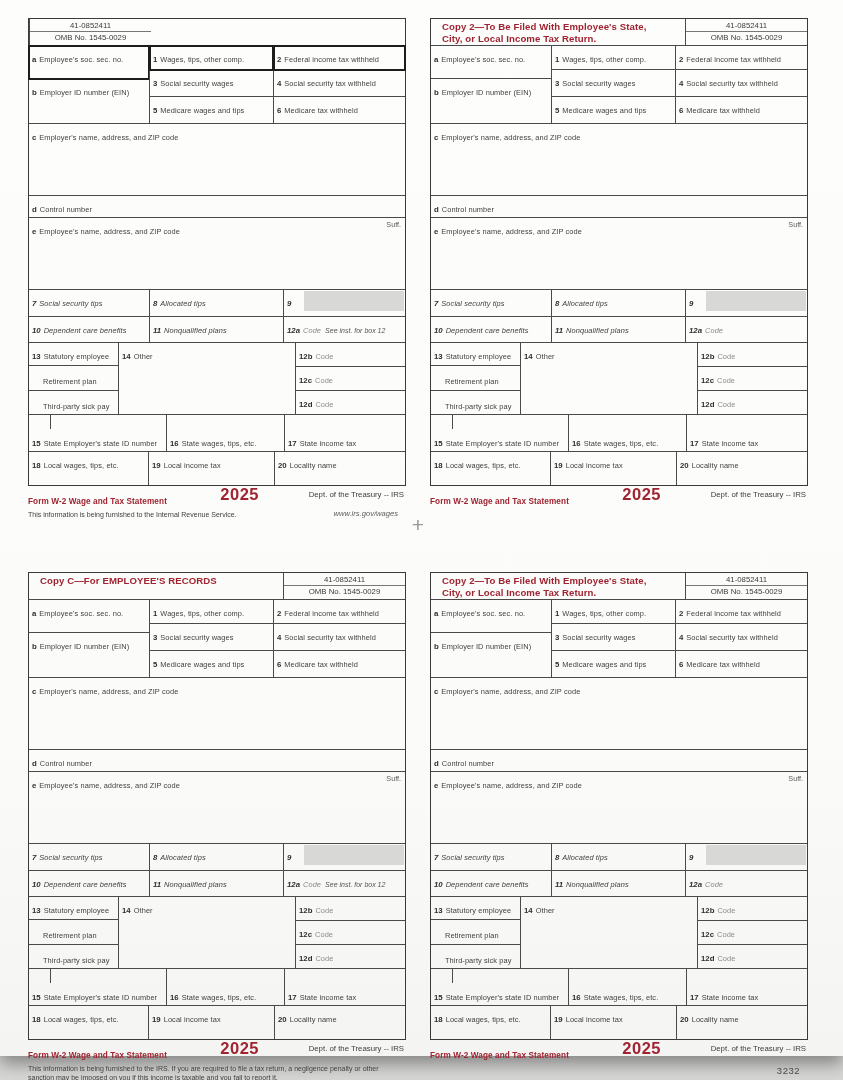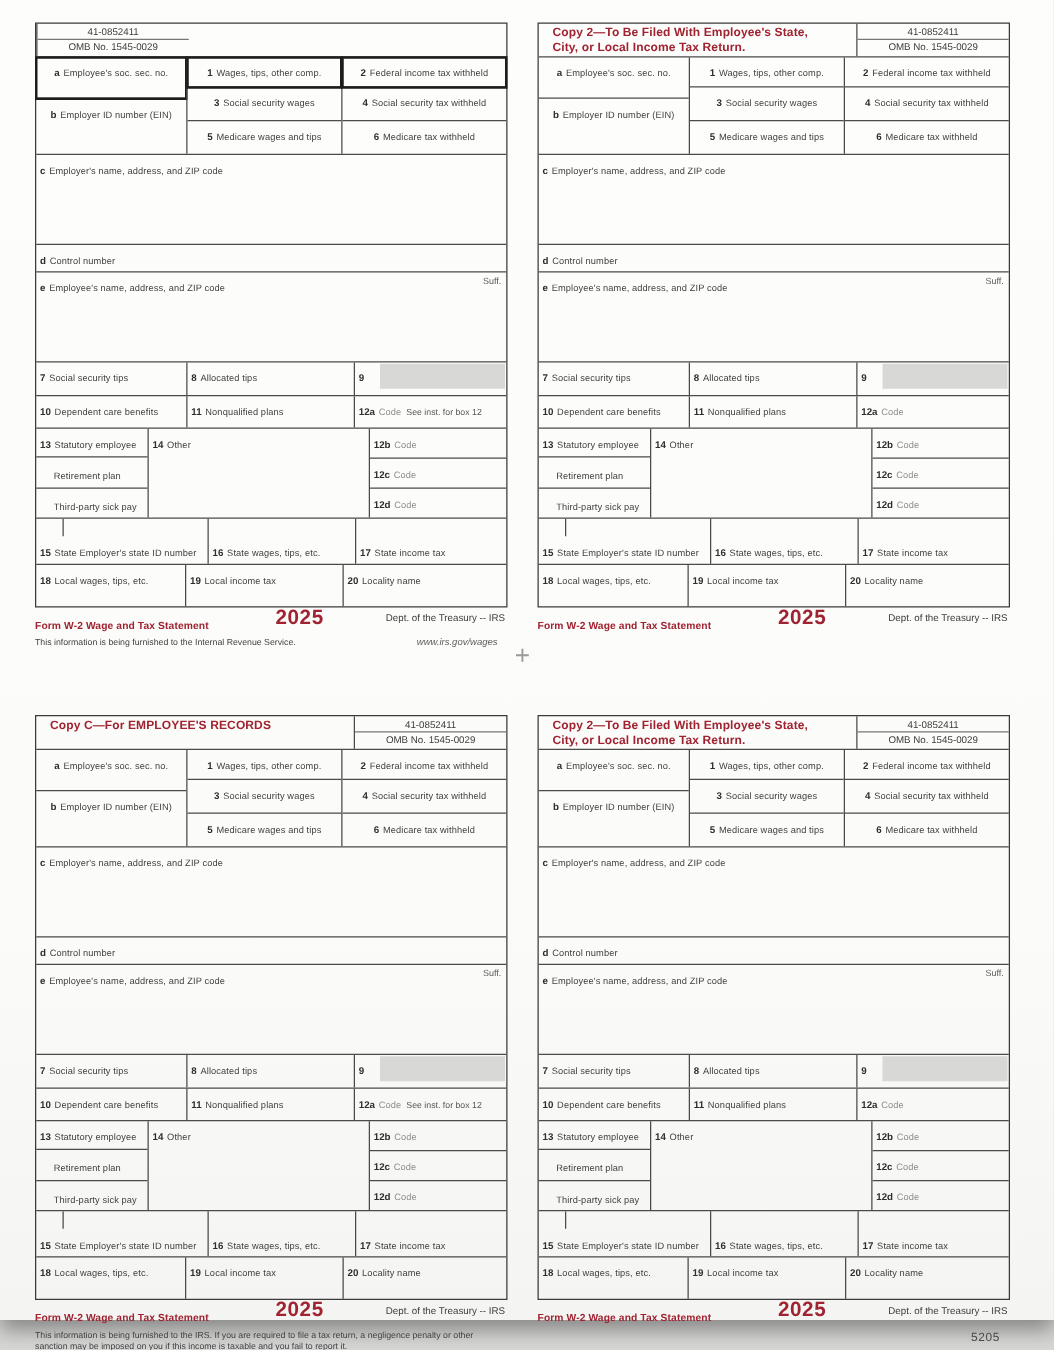--- a/index.html
+++ b/index.html
@@ -17,35 +17,35 @@
   .grid{
     position:absolute;left:28px;top:18px;
     display:grid;grid-template-columns:378px 378px;
     column-gap:24px;row-gap:42px;
   }
   .form{width:378px;color:#3d3d3d;}
   .sheet{
     box-sizing:border-box;height:468px;border:1.5px solid #3a3a3a;
     display:flex;flex-direction:column;background:transparent;
   }
-  .row{display:flex;border-bottom:1px solid #4a4a4a;box-sizing:border-box;}
+  .row{display:flex;border-bottom:1px solid #4a4a4a;box-sizing:border-box;font-style:italic;}
   .c{box-sizing:border-box;position:relative;padding:2px 3px;overflow:hidden;}
   .c + .c{border-left:1px solid #4a4a4a;}
   .num{font-weight:bold;font-size:7.8px;margin-right:3px;color:#2e2e2e;}
   .lb{font-size:7.4px;color:#3f3f3f;letter-spacing:.1px;}
   .gray{color:#8b8b8b;}
   .note12{font-size:7px;color:#555;margin-left:4px;}
   
   .hdr{height:27px;display:flex;border-bottom:1px solid #4a4a4a;box-sizing:border-box;}
   .hdr-title{flex:1;padding:2px 2px 0 11px;color:#a02331;font-weight:bold;font-size:9.6px;line-height:1.2;letter-spacing:.1px;}
   .hdr-right{width:122px;border-left:1px solid #4a4a4a;text-align:center;font-size:7.8px;color:#3c3c3c;box-sizing:border-box;}
   .ein{padding-top:2px;border-bottom:1px solid #777;padding-bottom:1px;}
   .omb{padding-top:1px;}
   
-  .r16{display:flex;height:78px;border-bottom:1px solid #4a4a4a;box-sizing:border-box;text-align:center;}
+  .r16{display:flex;height:78px;border-bottom:1px solid #4a4a4a;box-sizing:border-box;}
   .colA{width:120px;display:flex;flex-direction:column;box-sizing:border-box;}
   .box-a{height:33px;border-bottom:1px solid #4a4a4a;box-sizing:border-box;padding:2px 3px;}
   .box-b{flex:1;padding:2px 3px;}
   .colB,.colC{display:flex;flex-direction:column;border-left:1px solid #4a4a4a;box-sizing:border-box;}
   .colB{width:124px;}
   .colC{flex:1;}
   .cellr{box-sizing:border-box;padding:2px 3px;position:relative;}
   .cell1{height:24px;border-bottom:1px solid #4a4a4a;}
   .cell3{height:27px;border-bottom:1px solid #4a4a4a;}
   .cell5{flex:1;}
@@ -689,19 +689,19 @@
 
     <div class="footer">
       <div class="f1">
         <span class="fname">Form W-2 Wage and Tax Statement</span>
         <span class="fyear">2025</span>
         <span class="fdept">Dept. of the Treasury -- IRS</span>
       </div>
       <div class="f2">
         <span class="fnote"></span>
         <span class="fsite"></span>
-        <span class="fcode">5205</span>
+        <span class="fcode">3232</span>
       </div>
     </div>
   </section>
     </div>
   <div class="plus">+</div>
 </div>
 
 </body></html>

